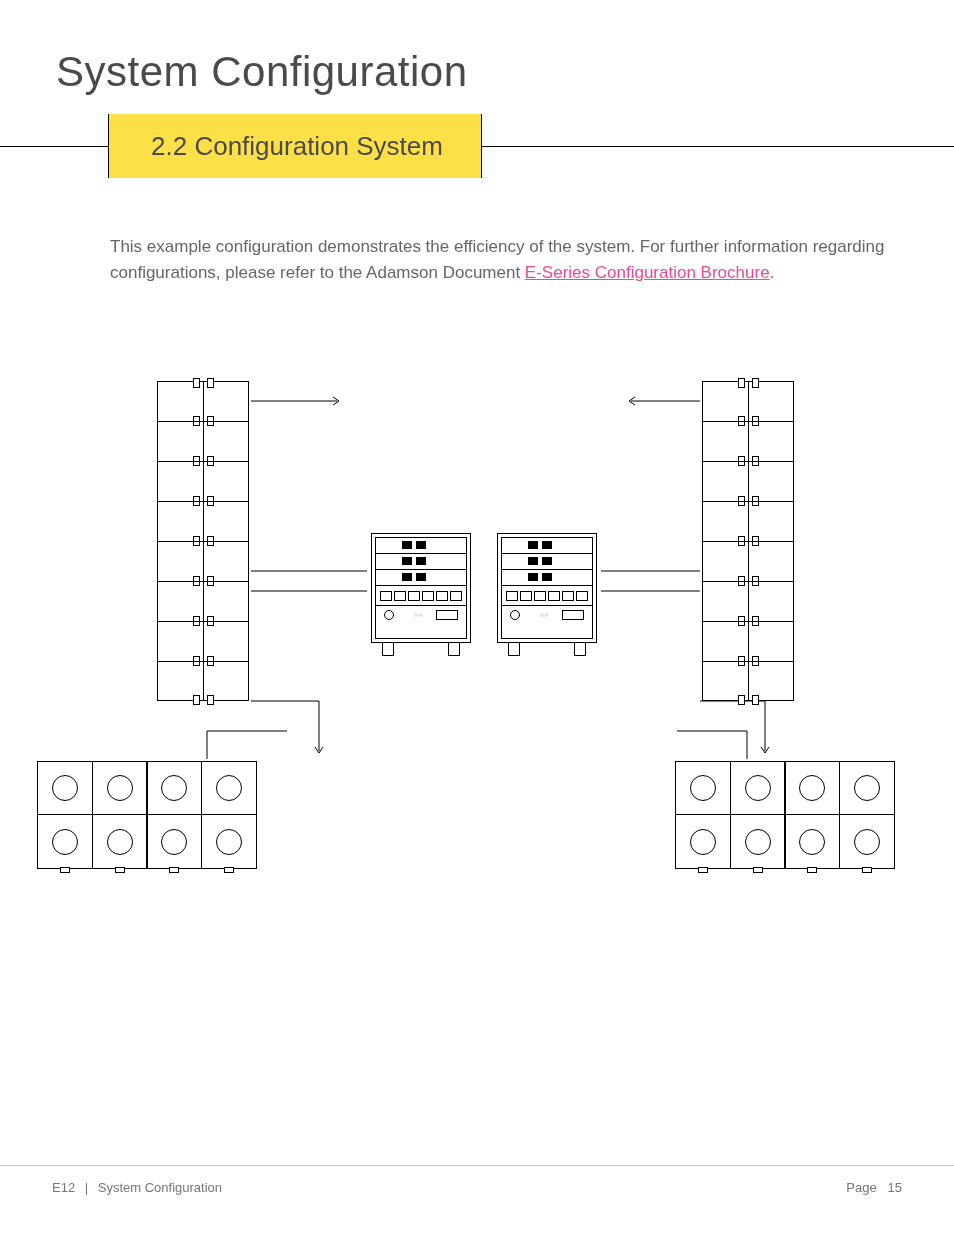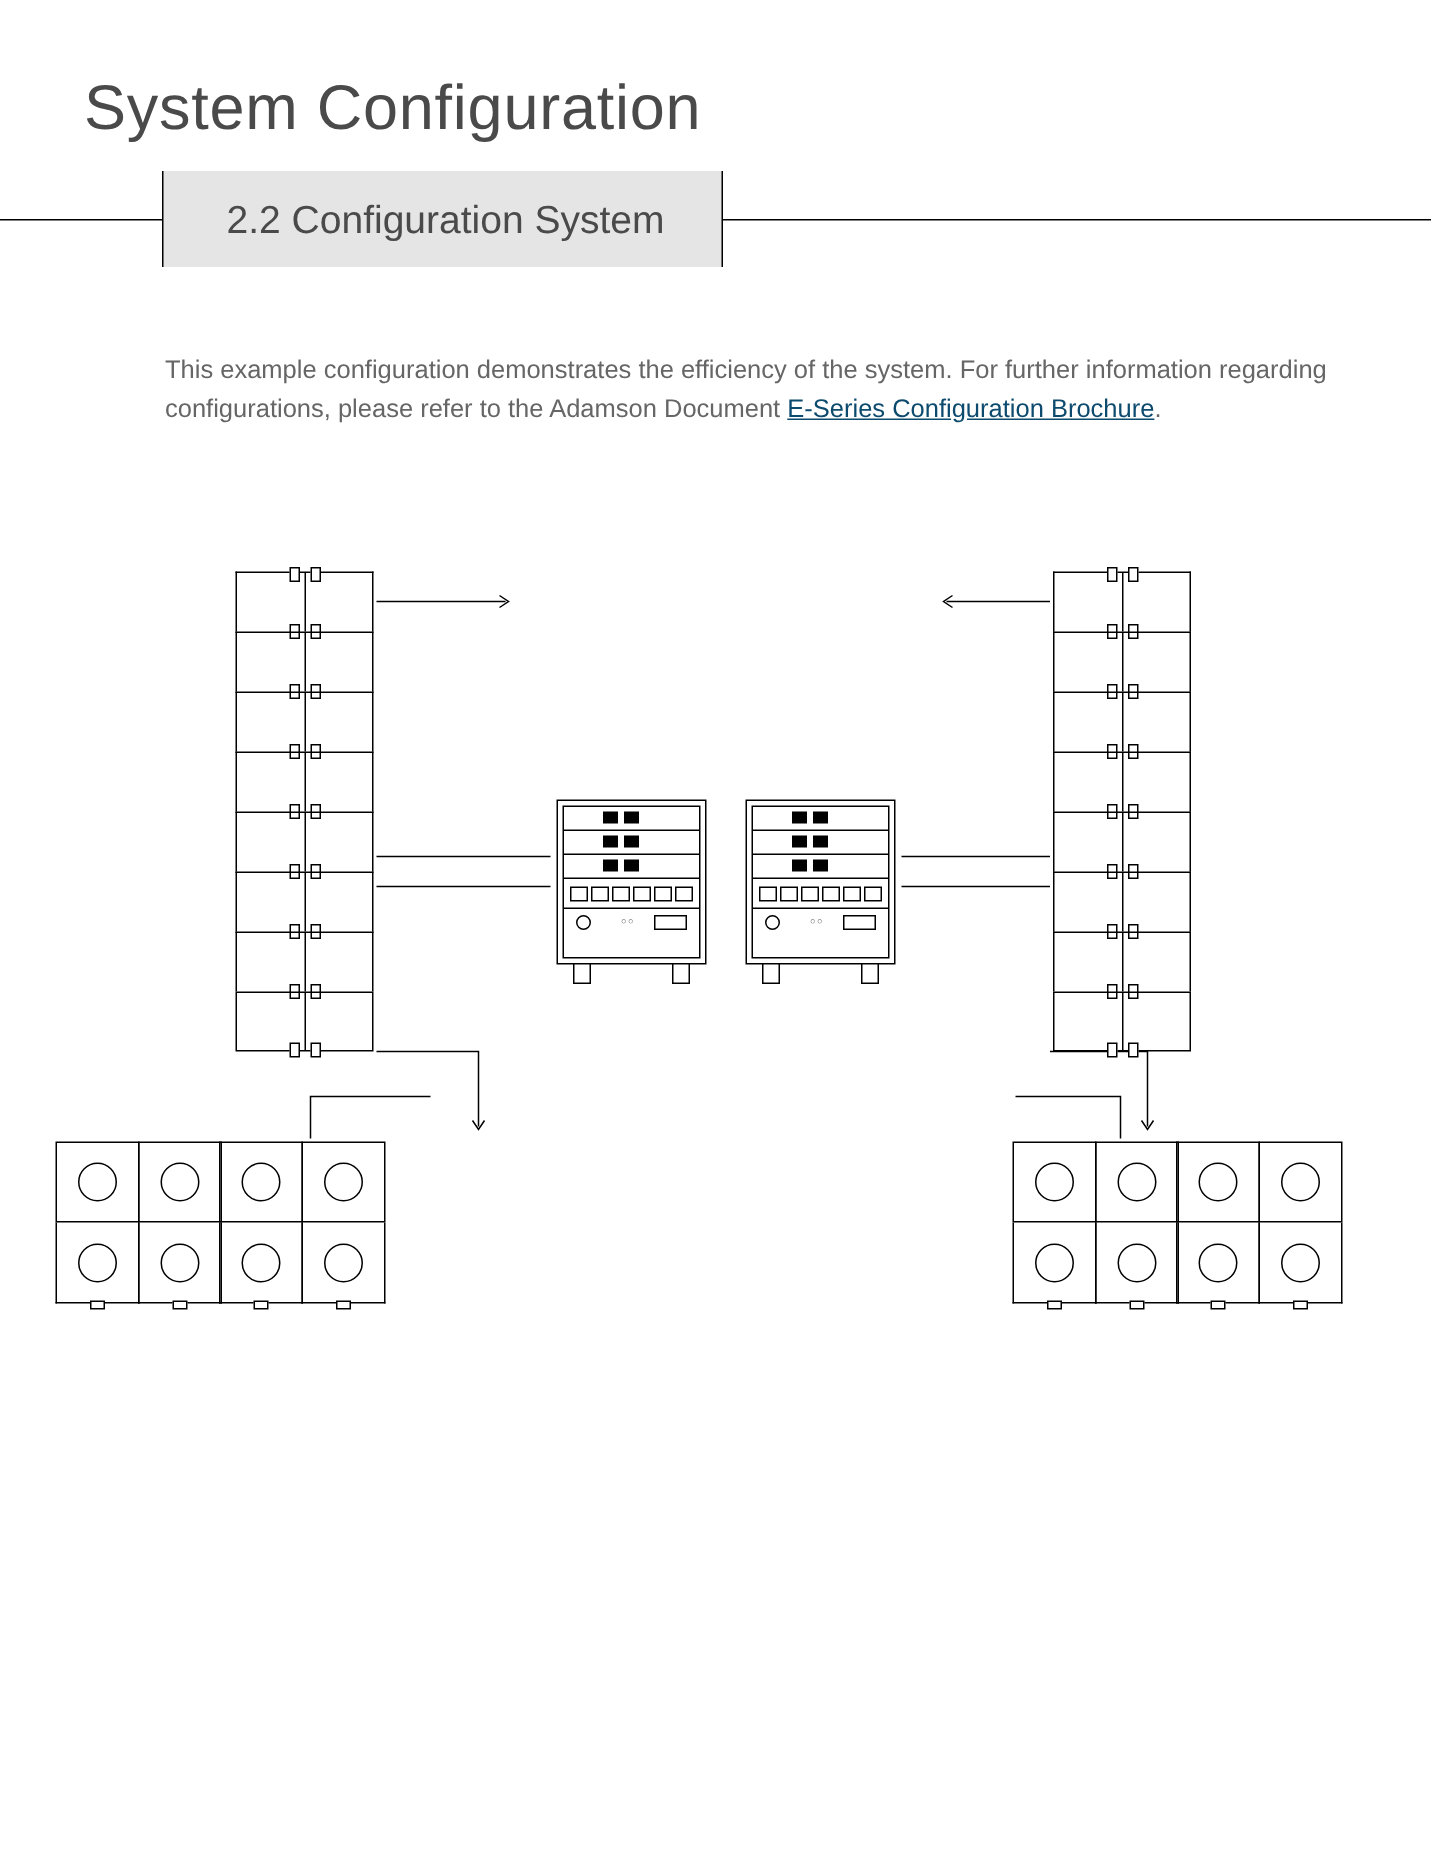--- a/index.html
+++ b/index.html
@@ -15,30 +15,30 @@
   }
 
   .section-bar { position: relative; height: 64px; }
   .section-bar .baseline {
     position: absolute; left: 0; right: 0; top: 50%; border-top: 1px solid #000;
   }
   .section-box {
     position: absolute; left: 108px; top: 0; height: 64px;
     padding: 0 38px 0 42px;
     border-left: 1px solid #000; border-right: 1px solid #000;
-    background: #e5e5e5;
+    background: #fde047;
     display: flex; align-items: center;
     font-size: 26px; font-weight: 300; color: #4a4a4a;
   }
 
   .body-text {
     padding: 56px 40px 0 110px;
     font-size: 17px; line-height: 1.5; color: #666; font-weight: 300;
   }
-  .body-text a { color: #0c4a6e; text-decoration: underline; }
+  .body-text a { color: #ec4899; text-decoration: underline; }
 
   .diagram { position: relative; margin: 96px auto 0 auto; width: 880px; height: 520px; }
   .diagram svg { position: absolute; inset: 0; }
 
   .array { position: absolute; width: 92px; }
   .array.left  { left: 120px; top: 0; }
   .array.right { left: 665px; top: 0; }
 
   .cabinet {
     position: relative; height: 40px;
@@ -403,14 +403,26 @@
             <div class="tab"></div>
           </div>
           <div class="sub-cell">
             <div class="driver"></div>
             <div class="tab"></div>
           </div>
         </div>
       </div>
   </div>
 
+  <div class="footer">
+    <div>
+      <span>E12</span>
+      <span class="sep">|</span>
+      <span>System Configuration</span>
+    </div>
+    <div>
+      <span>Page</span>
+      <span>&nbsp;</span>
+      <span>15</span>
+    </div>
+  </div>
 
 </div>
 
 </body></html>

